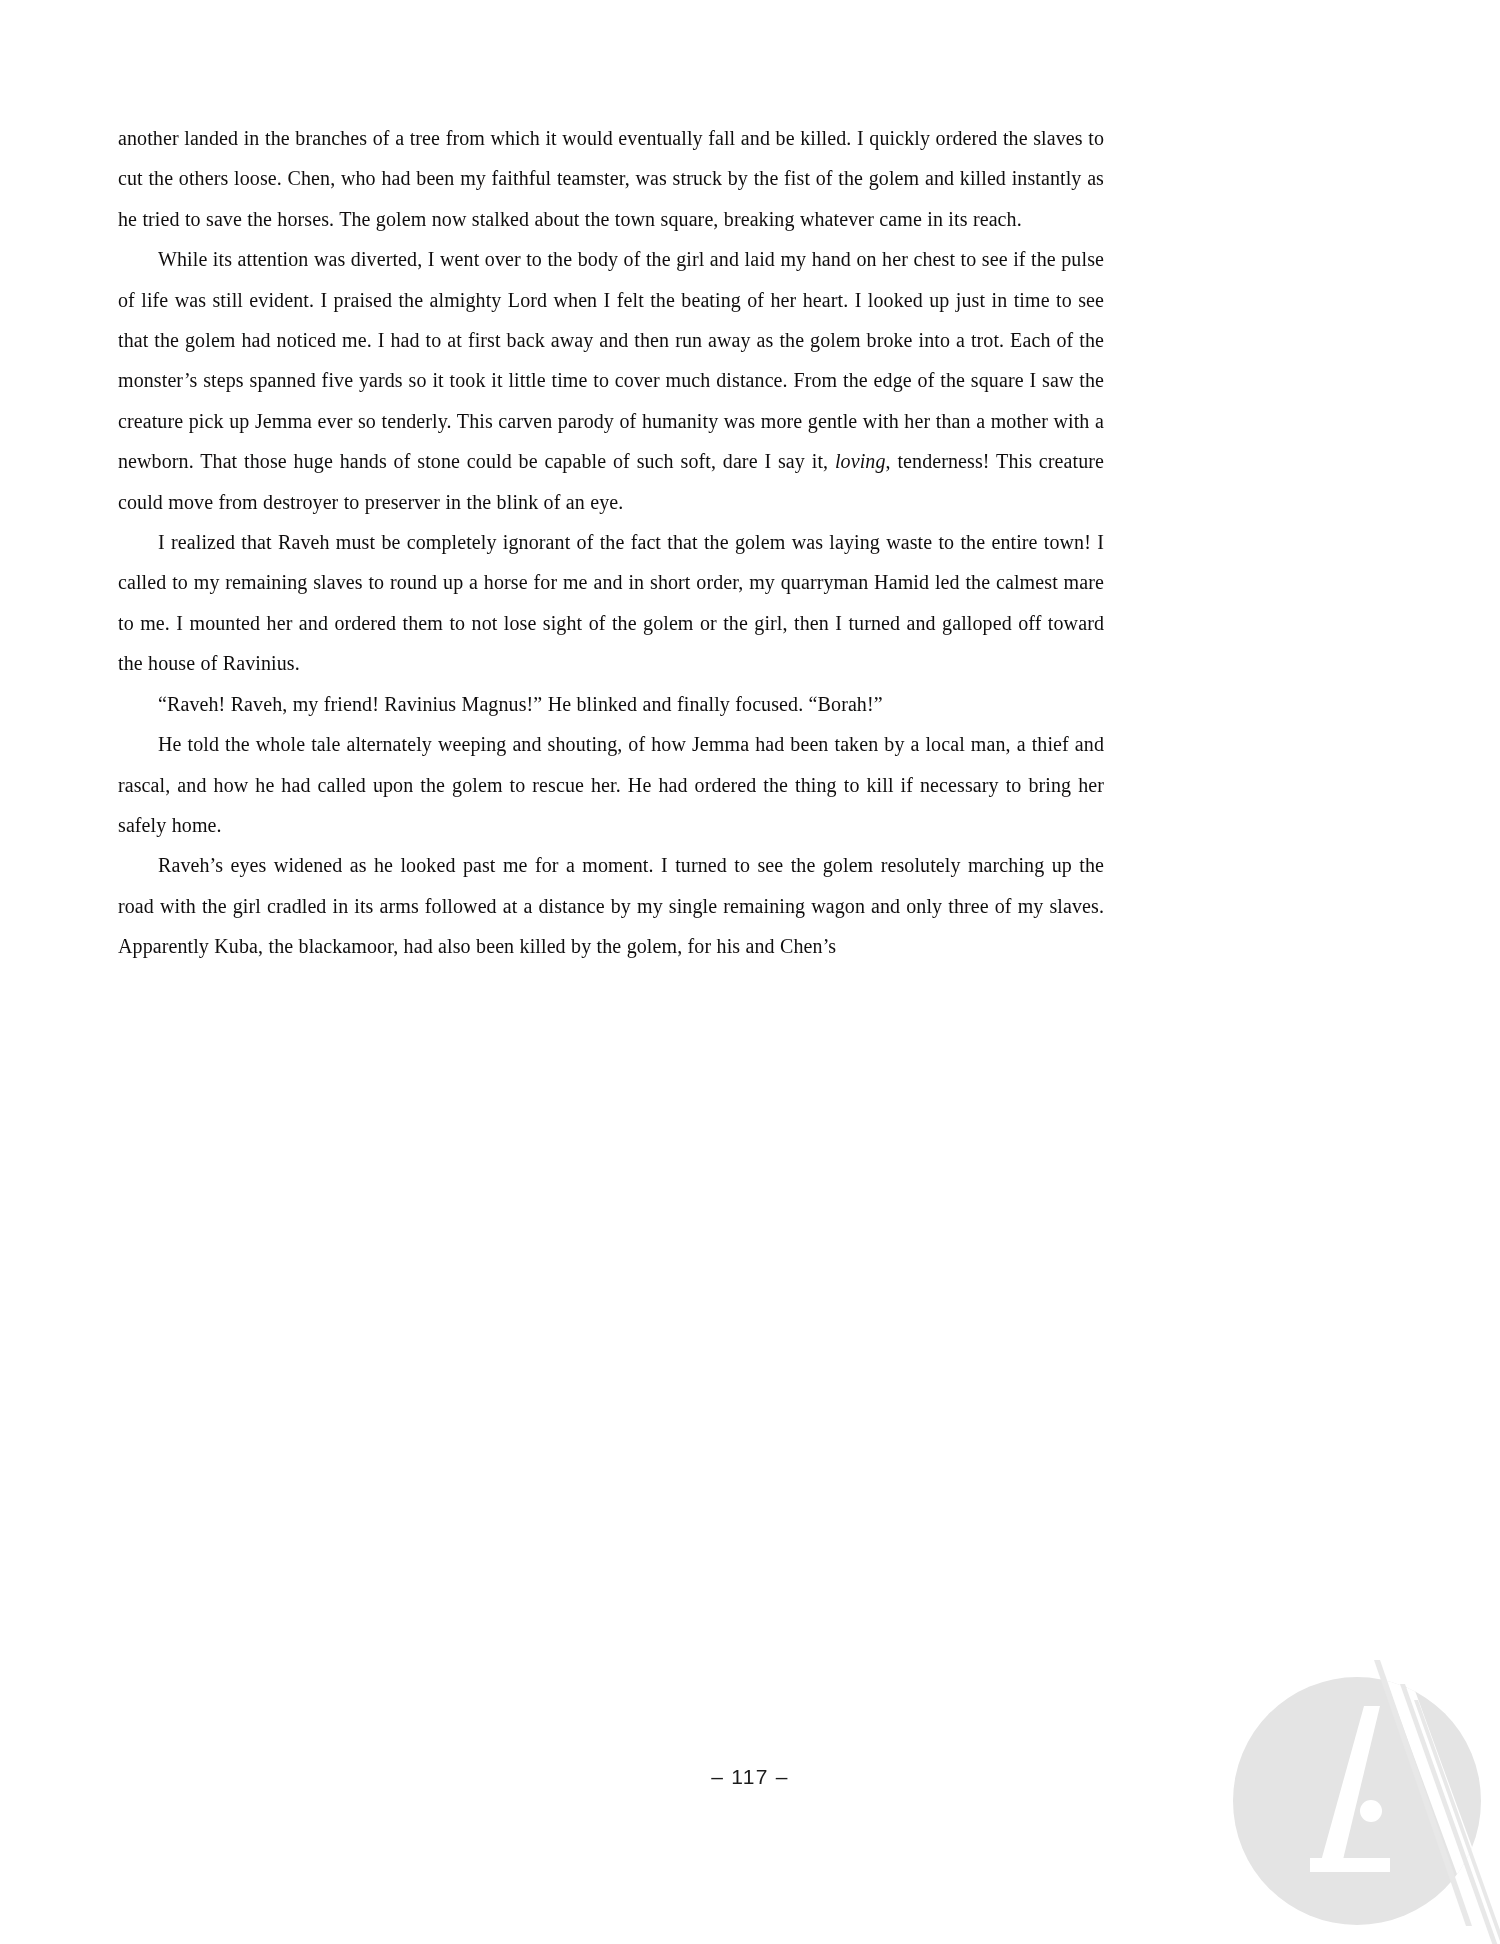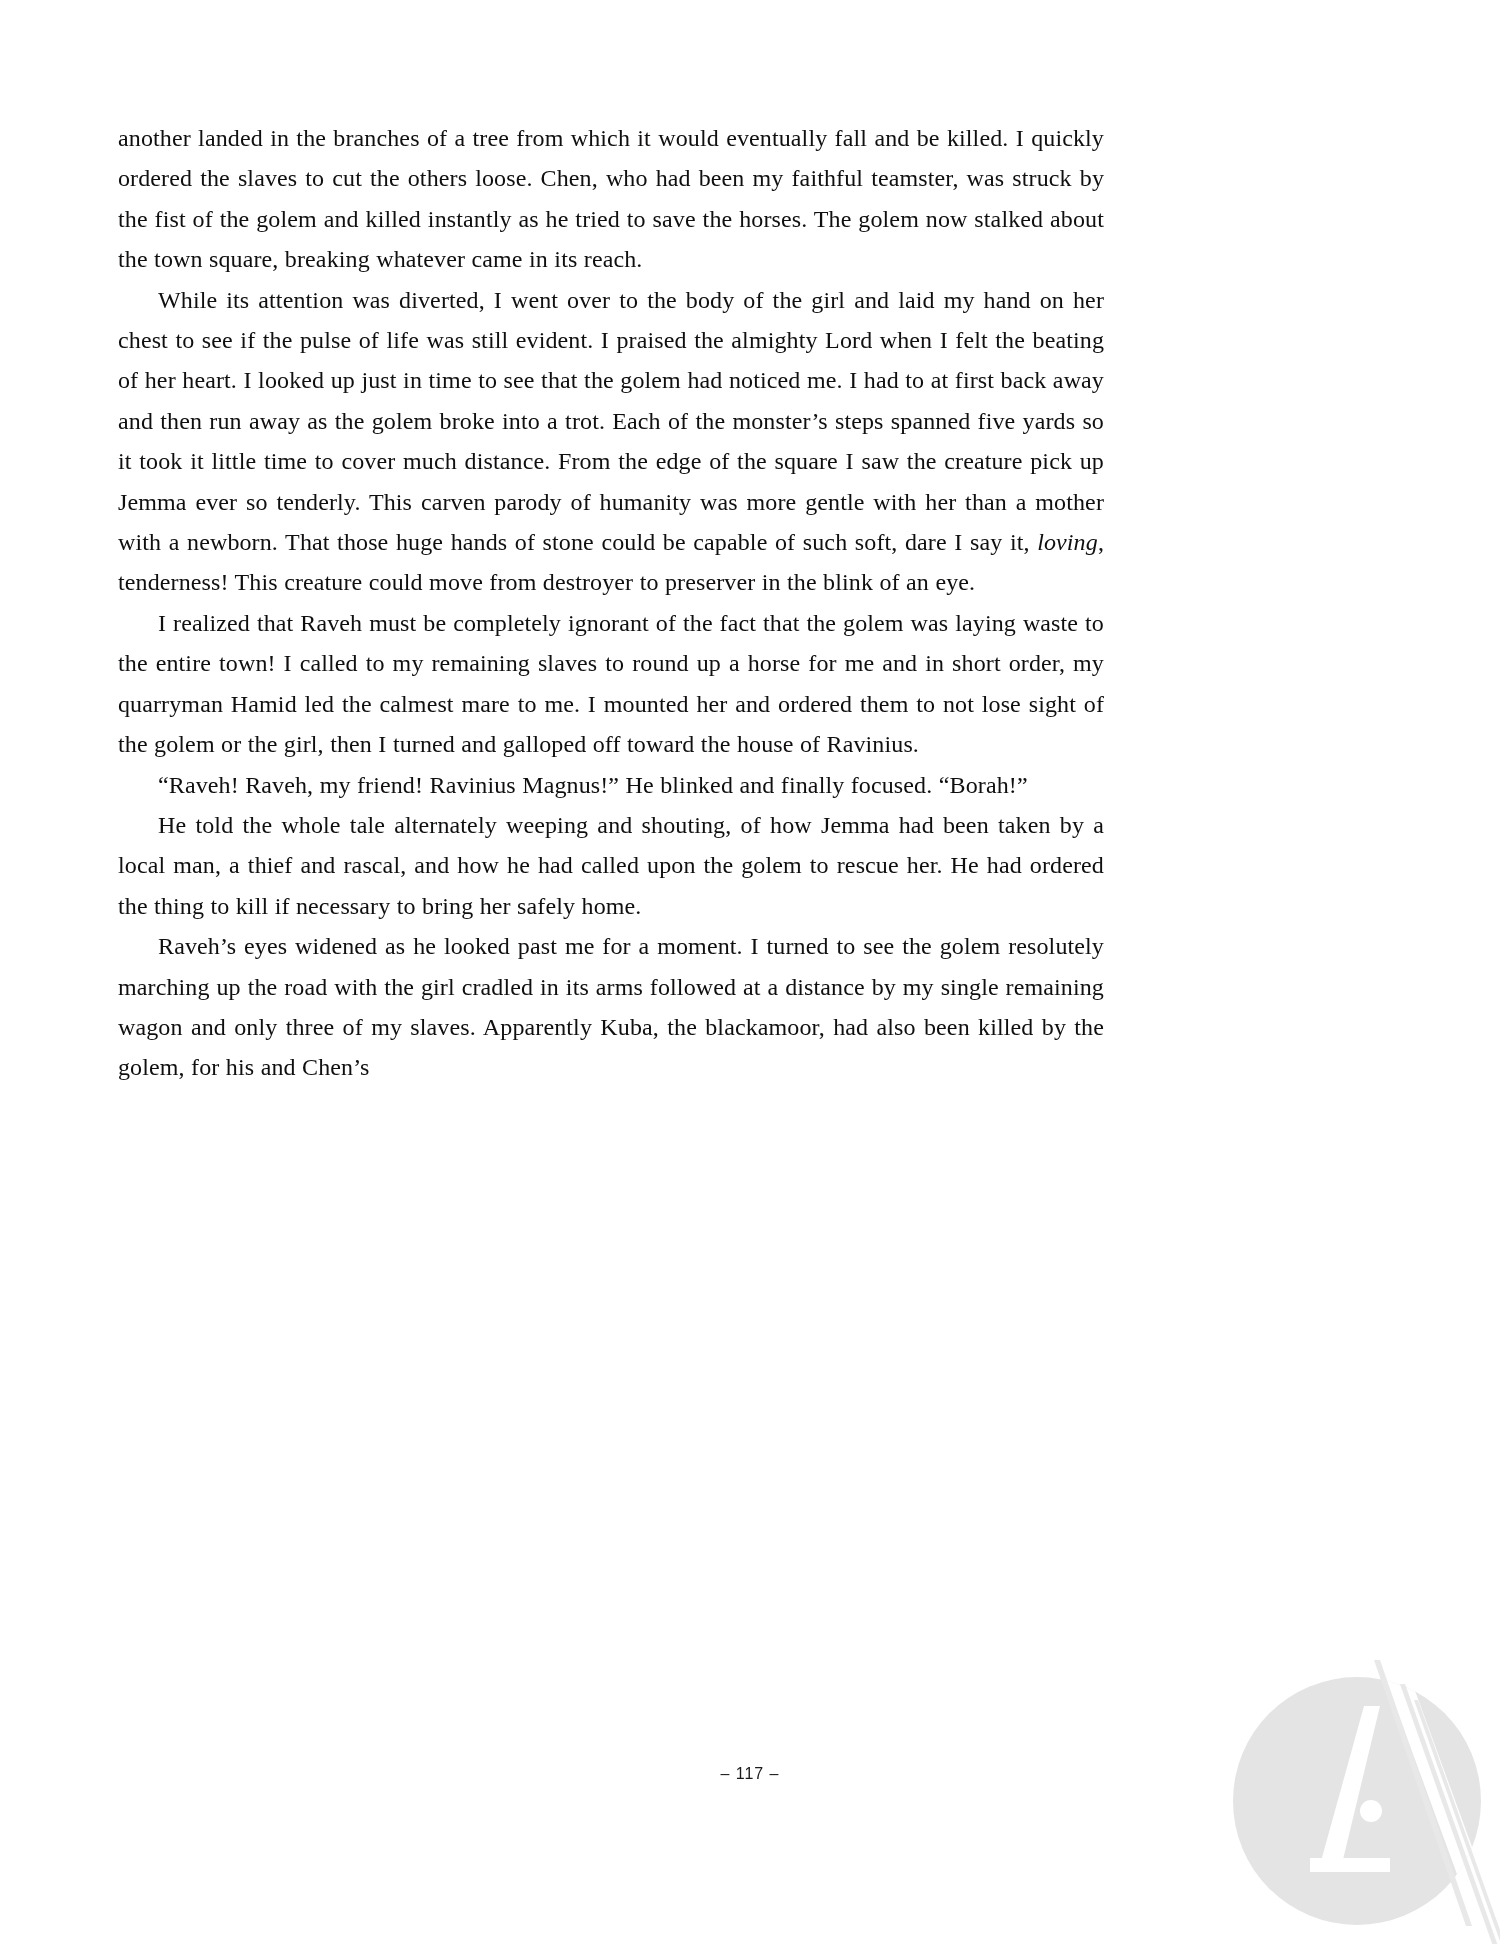--- a/index.html
+++ b/index.html
@@ -33,41 +33,41 @@
 
   
   .textblock {
     position: absolute;
     left: 118px;
     top: 118px;
     width: 986px;
   }
   .para {
     margin: 0;
-    font-size: 24px;
+    font-size: 20px;
     line-height: 40.4px;
     color: #100e0e;
     text-align: justify;
     text-justify: inter-word;
     letter-spacing: 0.005em;
     word-spacing: 0.012em;
     -webkit-font-smoothing: antialiased;
   }
   .para.indent { text-indent: 40px; }
   .para em { font-style: italic; }
 
   
   .folio {
     position: absolute;
     left: 0;
     top: 1765px;
     width: 1500px;
     text-align: center;
     font-family: "Liberation Sans", "DejaVu Sans", sans-serif;
-    font-size: 16px;
+    font-size: 21px;
     letter-spacing: 0.06em;
     color: #1b1b1b;
   }
 </style>
 </head>
 <body>
 
 <div class="page">
 
   <div class="textblock">

